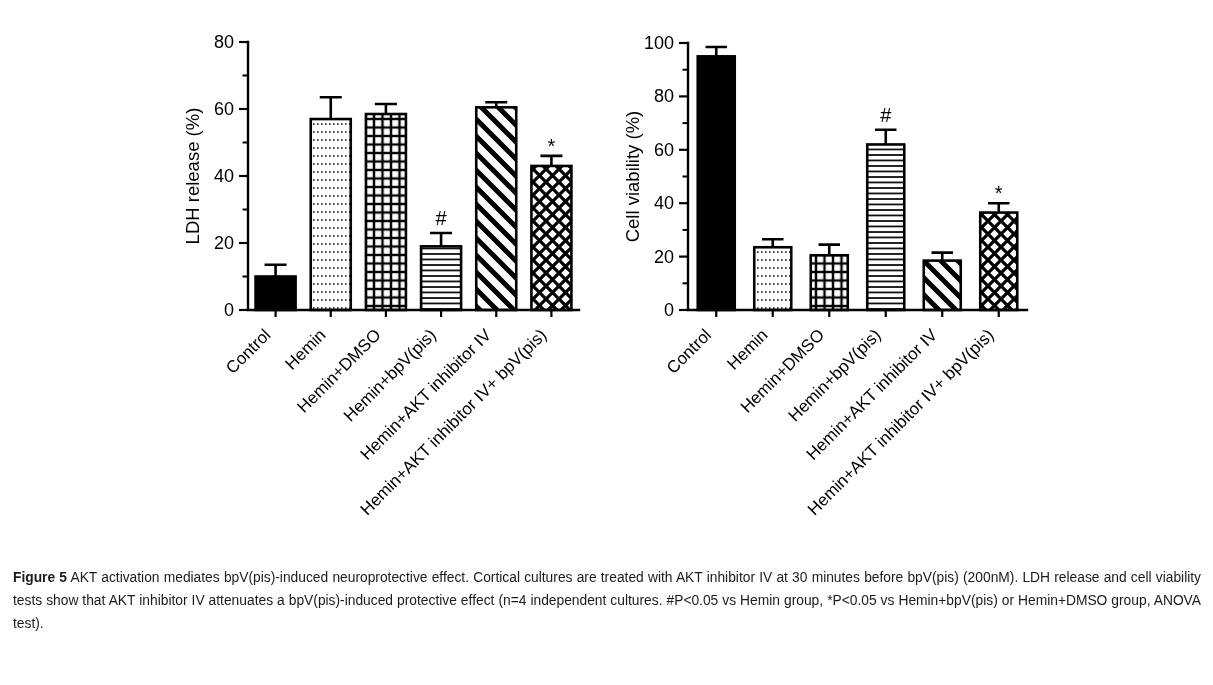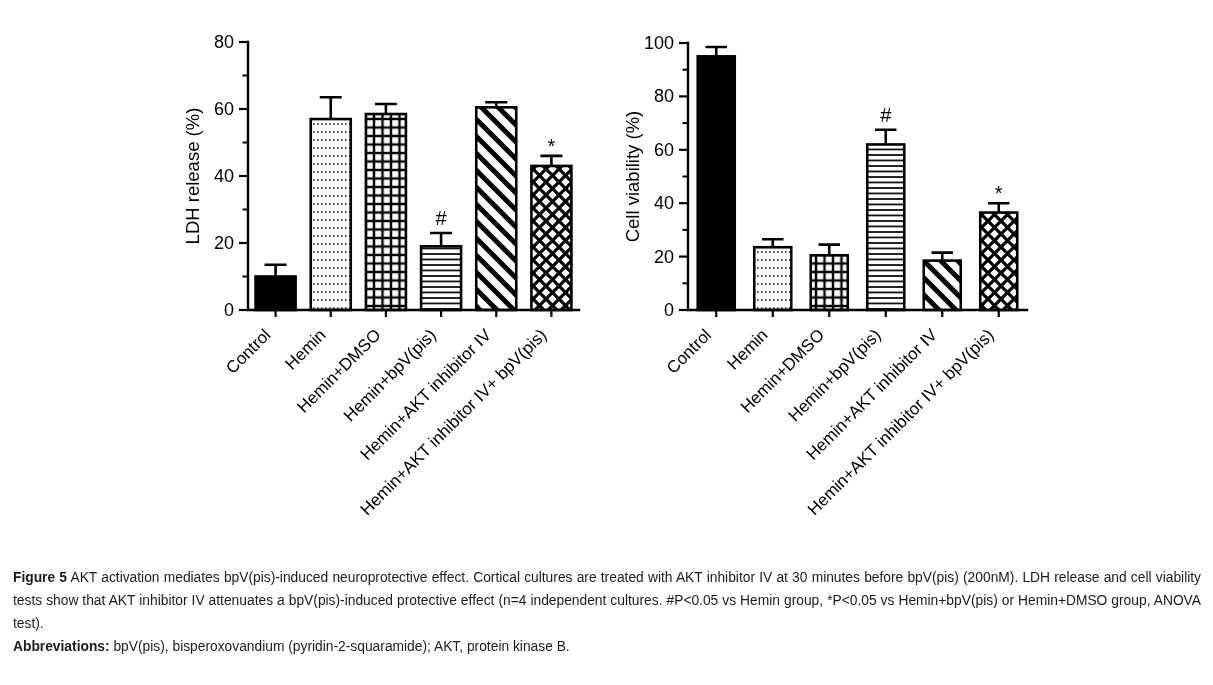--- a/index.html
+++ b/index.html
@@ -135,16 +135,15 @@
           <text x="994.75" y="336" text-anchor="end" transform="rotate(-45 994.75 336)" class="cat">Hemin+AKT inhibitor IV+ bpV(pis)</text>
           <text x="998.75" y="200.2" text-anchor="middle" class="ann">*</text>
           <path d="M688 43 L688 310 L1027 310" stroke="#000" stroke-width="2.4" fill="none" stroke-linecap="square"></path>
           <text x="639" y="176.5" text-anchor="middle" transform="rotate(-90 639 176.5)" class="ylab">Cell viability (%)</text>
         </g>
       </g>
   </svg>
 
   <div class="caption">
     <p class="just"><strong>Figure 5</strong><span> AKT activation mediates bpV(pis)-induced neuroprotective effect. Cortical cultures are treated with AKT inhibitor IV at 30 minutes before bpV(pis) (200nM). LDH release and cell viability tests show that AKT inhibitor IV attenuates a bpV(pis)-induced protective effect (n=4 independent cultures. #P&lt;0.05 vs Hemin group, *P&lt;0.05 vs Hemin+bpV(pis) or Hemin+DMSO group, ANOVA test).</span></p>
-    <p><strong>Abbreviations:</strong><span> bpV(pis), bisperoxovandium (pyridin-2-squaramide); AKT, protein kinase B.</span></p>
   </div>
 
 </div>
 
 </body></html>

